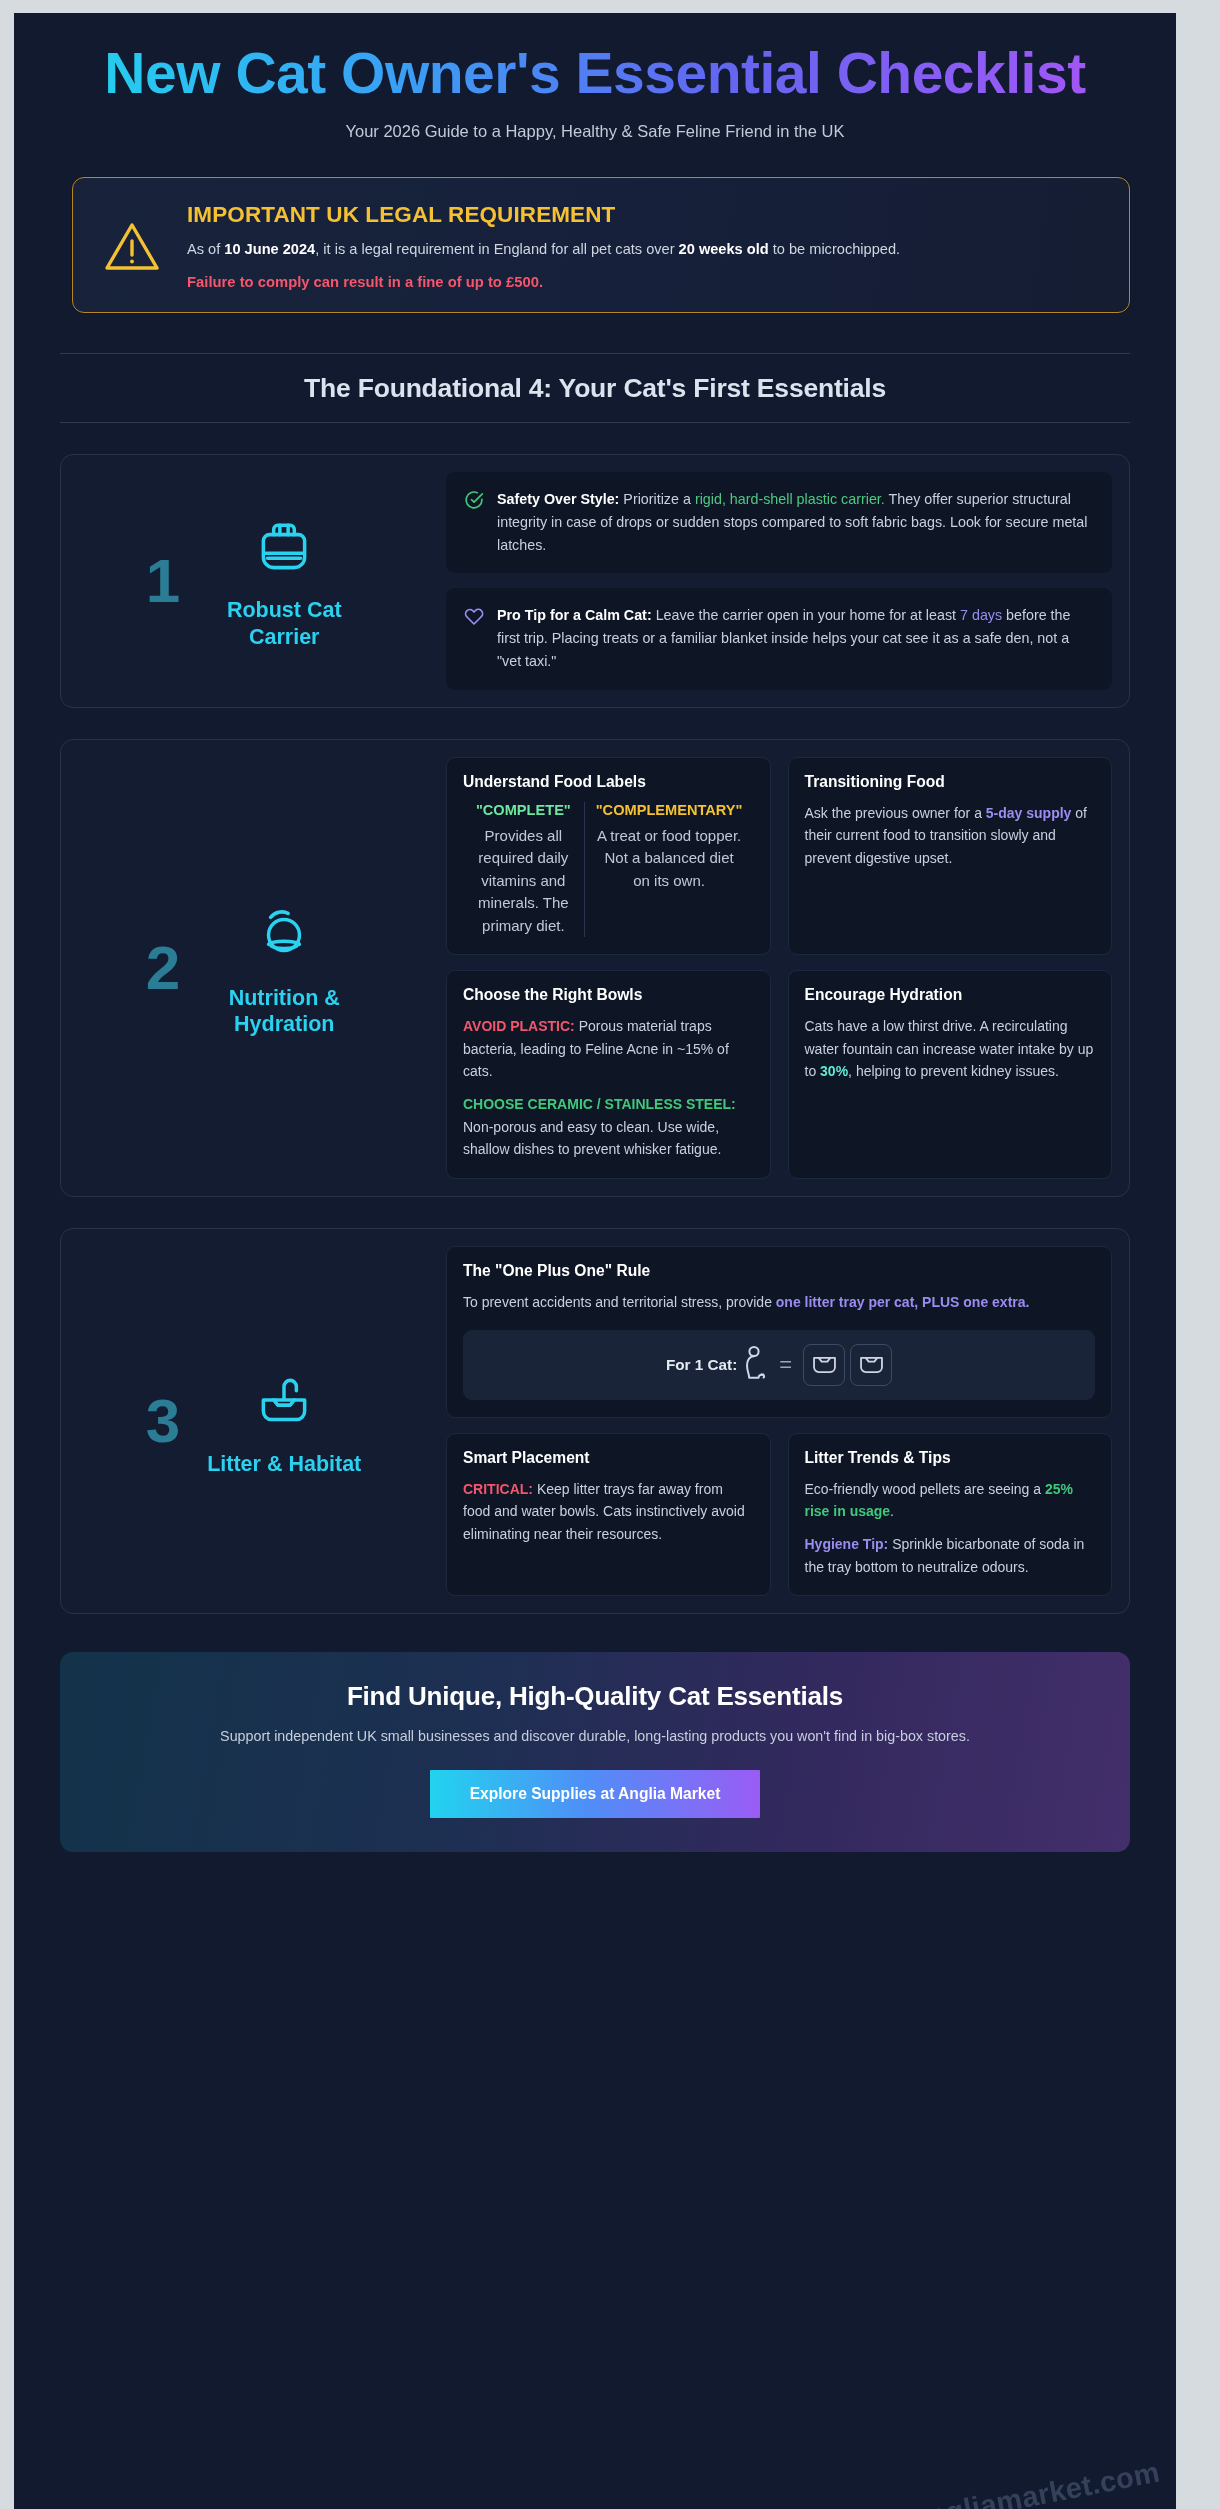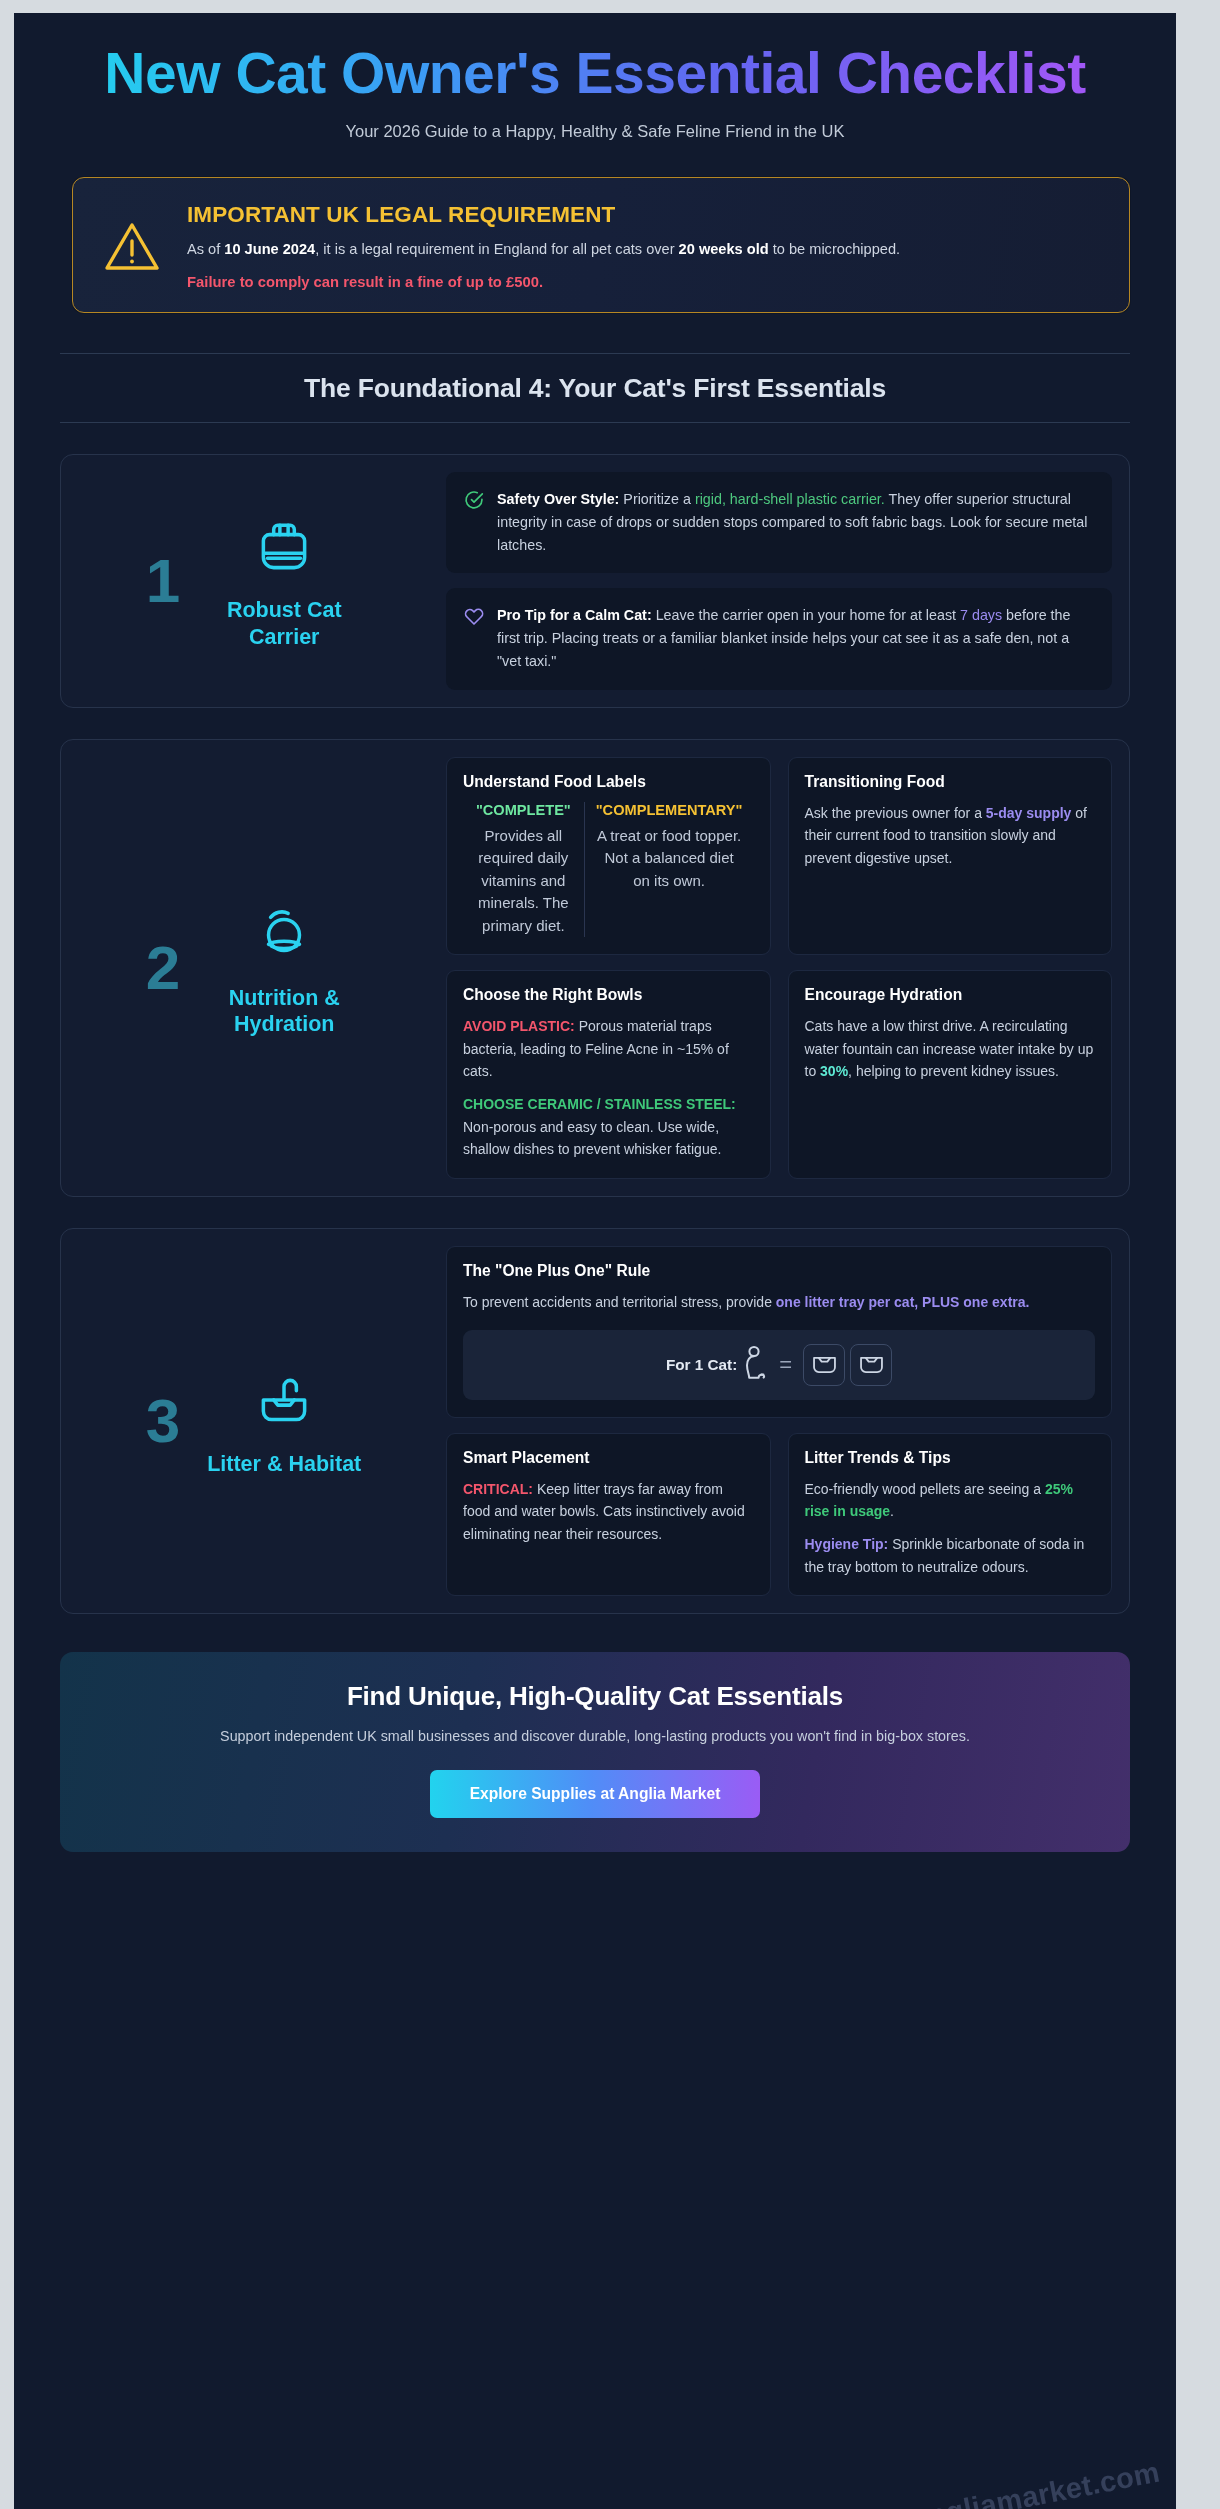--- a/index.html
+++ b/index.html
@@ -242,21 +242,21 @@
     color: #c6cfdd;
     max-width: 880px;
     margin-left: auto;
     margin-right: auto;
   }
   .cta-btn {
     display: inline-block;
     margin-top: 22px;
     padding: 15px 40px;
     border: none;
-    border-radius: 7px;
+    border-radius: 1px;
     background: linear-gradient(90deg, #22d3ee 0%, #4f8ef7 48%, #9a5cf5 100%);
     color: #ffffff;
     font-size: 15.6px;
     font-weight: 700;
     font-family: "Liberation Sans", sans-serif;
     cursor: pointer;
   }
 
   
   .watermark {

